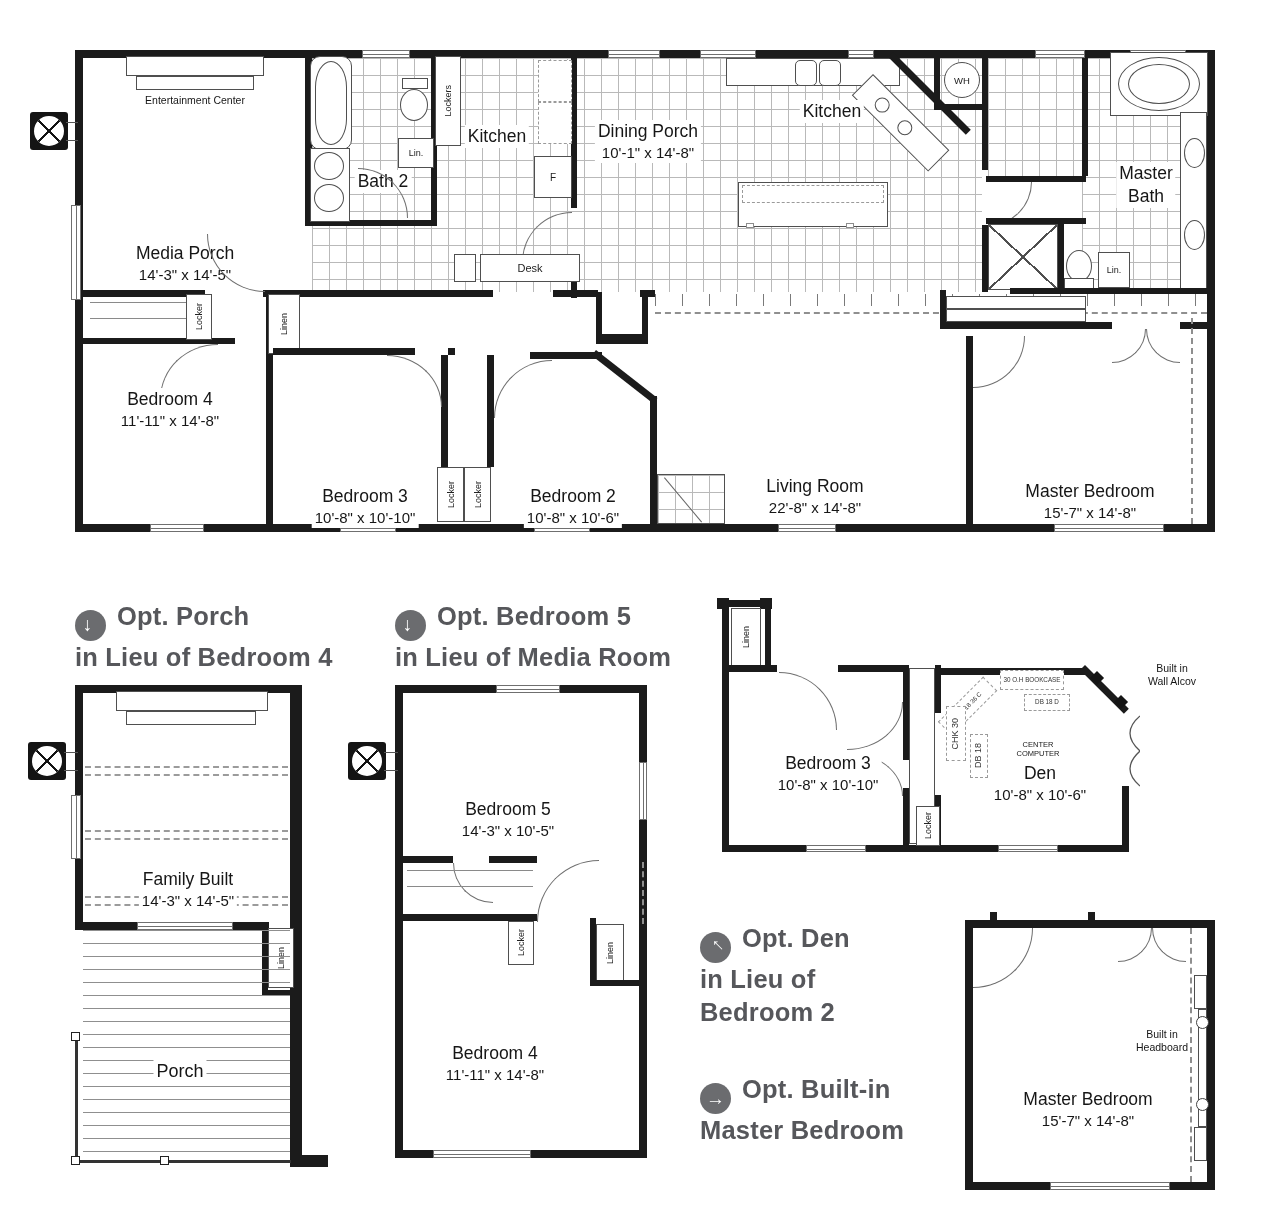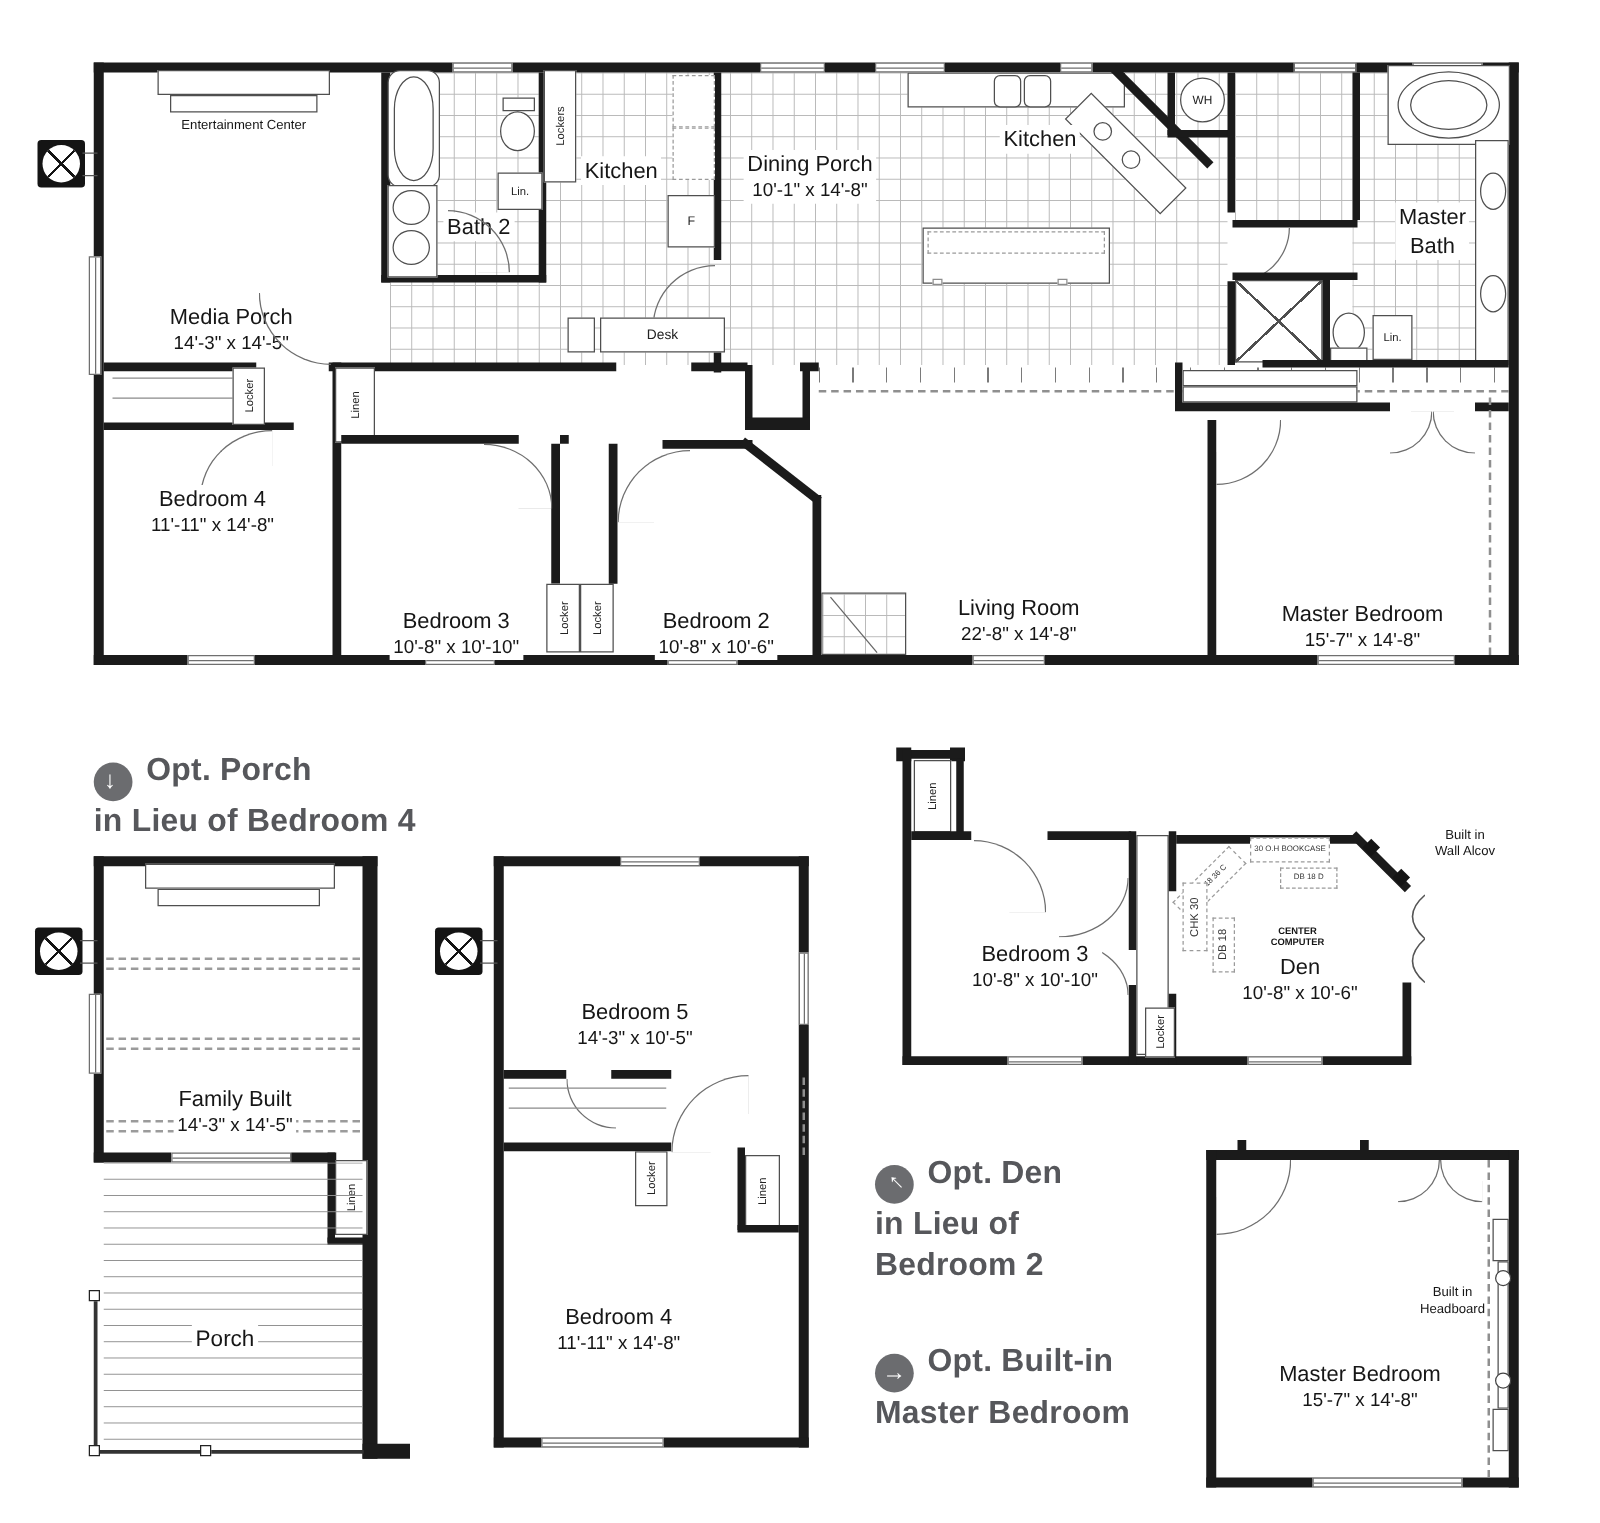--- a/index.html
+++ b/index.html
@@ -254,20 +254,24 @@
     <div class="rlabel" style="left:1090px;top:480px">
       <div class="rn">Master Bedroom</div>
       <div class="rd">15'-7" x 14'-8"</div>
     </div>
   </div>
 
   <div class="heading" style="left:75px;top:600px">
     <div><span class="opt-icon ar-down"></span><span>Opt. Porch</span></div>
     <div>in Lieu of Bedroom 4</div>
   </div>
+  <div class="heading" style="left:395px;top:600px">
+    <div><span class="opt-icon ar-down"></span><span>Opt. Bedroom 5</span></div>
+    <div>in Lieu of Media Room</div>
+  </div>
   <div class="heading" style="left:700px;top:922px">
     <div><span class="opt-icon ar-nw"></span><span>Opt. Den</span></div>
     <div>in Lieu of</div>
     <div>Bedroom 2</div>
   </div>
   <div class="heading" style="left:700px;top:1073px">
     <div><span class="opt-icon"></span><span>Opt. Built-in</span></div>
     <div>Master Bedroom</div>
   </div>
 
@@ -390,21 +394,21 @@
       </div>
     <div class="dashbox" style="left:1024px;top:694px;width:46px;height:17px">
         <span class="tiny">DB 18 D</span>
       </div>
     <div class="dashbox" style="left:946px;top:706px;width:20px;height:55px">
         <span class="tiny vt">CHK 30</span>
       </div>
     <div class="dashbox" style="left:970px;top:734px;width:18px;height:44px">
         <span class="tiny vt">DB 18</span>
       </div>
-    <div class="annot" style="left:1038px;top:740px;font-size:7.5px;font-weight:bold">
+    <div class="annot" style="left:1038px;top:740px;font-size:7.5px;font-weight:normal">
       <div>CENTER</div>
       <div>COMPUTER</div>
     </div>
     <div class="annot" style="left:1172px;top:662px">
       <div>Built in</div>
       <div>Wall Alcov</div>
     </div>
     <div class="rlabel" style="left:828px;top:752px">
       <div class="rn">Bedroom 3</div>
       <div class="rd">10'-8" x 10'-10"</div>

